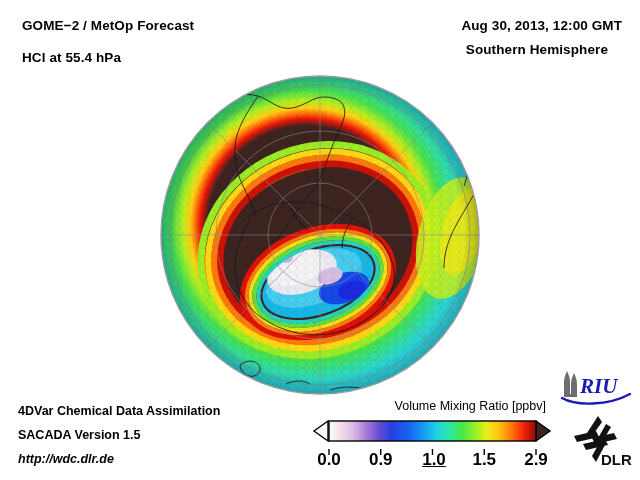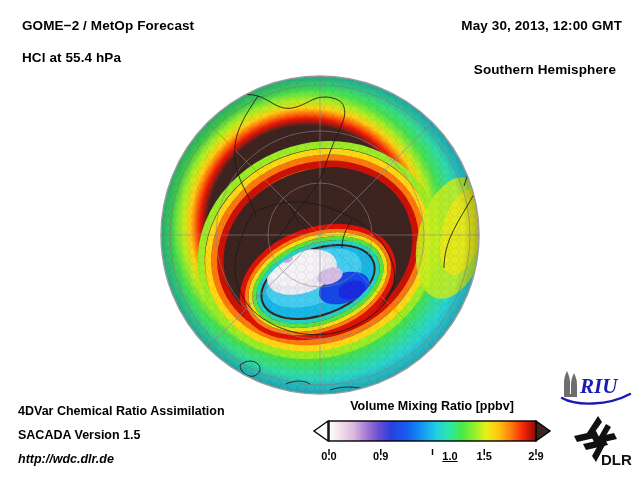--- a/index.html
+++ b/index.html
@@ -6,50 +6,50 @@
   body{
     width:640px;height:480px;position:relative;overflow:hidden;
     font-family:"Liberation Sans","DejaVu Sans",sans-serif;
     color:#000000;
     -webkit-font-smoothing:none;
   }
   .hdr{position:absolute;font-weight:bold;font-size:13.5px;letter-spacing:0.1px;white-space:nowrap;}
   #hdr-left-1{left:22px;top:18px;text-align:center;}
   #hdr-left-2{left:22px;top:42px;margin-top:8px;}
   #hdr-right-1{right:18px;top:18px;text-align:right;}
-  #hdr-right-2{right:24px;top:42px;text-align:left;margin-top:20px;}
+  #hdr-right-2{right:32px;top:42px;text-align:left;}
 
   .foot{position:absolute;left:18px;font-weight:bold;font-size:12.5px;white-space:nowrap;}
   #foot-1{top:404px;}
   #foot-2{top:428px;}
   #foot-3{top:452px;font-style:italic;}
 
   #globe-wrap{position:absolute;left:0;top:0;width:640px;height:480px;}
 
   #cbar-title{
-    position:absolute;left:318px;top:399px;width:228px;text-align:center;
-    font-weight:bold;font-size:12.5px;white-space:nowrap;
+    position:absolute;left:318px;top:399px;width:228px;text-align:right;
+    font-weight:normal;font-size:12.5px;white-space:nowrap;
   }
   #cbar-block{position:absolute;left:312px;top:419px;width:240px;height:24px;}
   #cbar-ticks{position:absolute;left:312px;top:443px;width:240px;height:8px;}
   #cbar-labels{position:absolute;left:292px;top:450px;width:280px;height:20px;}
   .cblab{
-    position:absolute;font-weight:bold;font-size:11px;
+    position:absolute;font-weight:bold;font-size:17px;
     transform:translateX(-50%);white-space:nowrap;
   }
 
   #riu-logo{position:absolute;left:560px;top:370px;width:74px;height:38px;}
   #dlr-logo{position:absolute;left:568px;top:414px;width:64px;height:56px;}
 </style>
 </head>
 <body>
 
 <div class="hdr" id="hdr-left-1">GOME−2 / MetOp Forecast</div>
 <div class="hdr" id="hdr-left-2">HCl at 55.4 hPa</div>
-<div class="hdr" id="hdr-right-1">May 30, 2013, 12:00 GMT</div>
+<div class="hdr" id="hdr-right-1">Aug 30, 2013, 12:00 GMT</div>
 <div class="hdr" id="hdr-right-2">Southern Hemisphere</div>
 
 <div id="globe-wrap">
   <svg id="globe-svg" width="640" height="480" viewBox="0 0 640 480">
     <defs>
       <clipPath id="globeClip">
           <circle id="clipCircle" cx="320" cy="235" r="159"></circle>
         </clipPath>
 
       <radialGradient id="fieldGrad" cx="46%" cy="47%" r="56%">
@@ -174,21 +174,21 @@
         <path d="M330,390 C342,386 356,386 366,390"></path>
       </g>
 
       <circle cx="320" cy="235" r="159" fill="url(#limbShade)"></circle>
     </g>
 
     <circle cx="320" cy="235" r="159" fill="none" stroke="#9a9a9a" stroke-width="1.4"></circle>
   </svg>
 </div>
 
-<div class="foot" id="foot-1">4DVar Chemical Ratio Assimilation</div>
+<div class="foot" id="foot-1">4DVar Chemical Data Assimilation</div>
 <div class="foot" id="foot-2">SACADA Version 1.5</div>
 <div class="foot" id="foot-3">http://wdc.dlr.de</div>
 
 <div id="cbar-title">Volume Mixing Ratio [ppbv]</div>
 
 <div id="cbar-block">
   <svg width="240" height="24" viewBox="0 0 240 24">
     <defs>
       <linearGradient id="cbGrad" x1="0" y1="0" x2="1" y2="0">
           <stop offset="0" stop-color="#ffffff"></stop>
@@ -227,21 +227,21 @@
         <line x1="120.5" y1="0" x2="120.5" y2="6"></line>
         <line x1="172.25" y1="0" x2="172.25" y2="6"></line>
         <line x1="224" y1="0" x2="224" y2="6"></line>
       </g>
   </svg>
 </div>
 
 <div id="cbar-labels">
     <div class="cblab" style="left: 37px;">0.0</div>
     <div class="cblab" style="left: 88.75px;">0.9</div>
-    <div class="cblab" style="left: 158px; text-decoration: underline;">1.0</div>
+    <div class="cblab" style="left: 142px; text-decoration: underline;">1.0</div>
     <div class="cblab" style="left: 192.25px; text-align: right;">1.5</div>
     <div class="cblab" style="left: 244px;">2.9</div>
   </div>
 
 <div id="riu-logo">
   <svg width="74" height="38" viewBox="0 0 74 38">
 
     <g fill="#6e6e6e">
       <path d="M4,26 L4,12 C4,8 5.5,4 7,1 C8.5,4 10,8 10,12 L10,26 Z"></path>
       <path d="M11,26 L11,14 C11,10 12.5,6 14,3 C15.5,6 17,10 17,14 L17,26 Z"></path>

